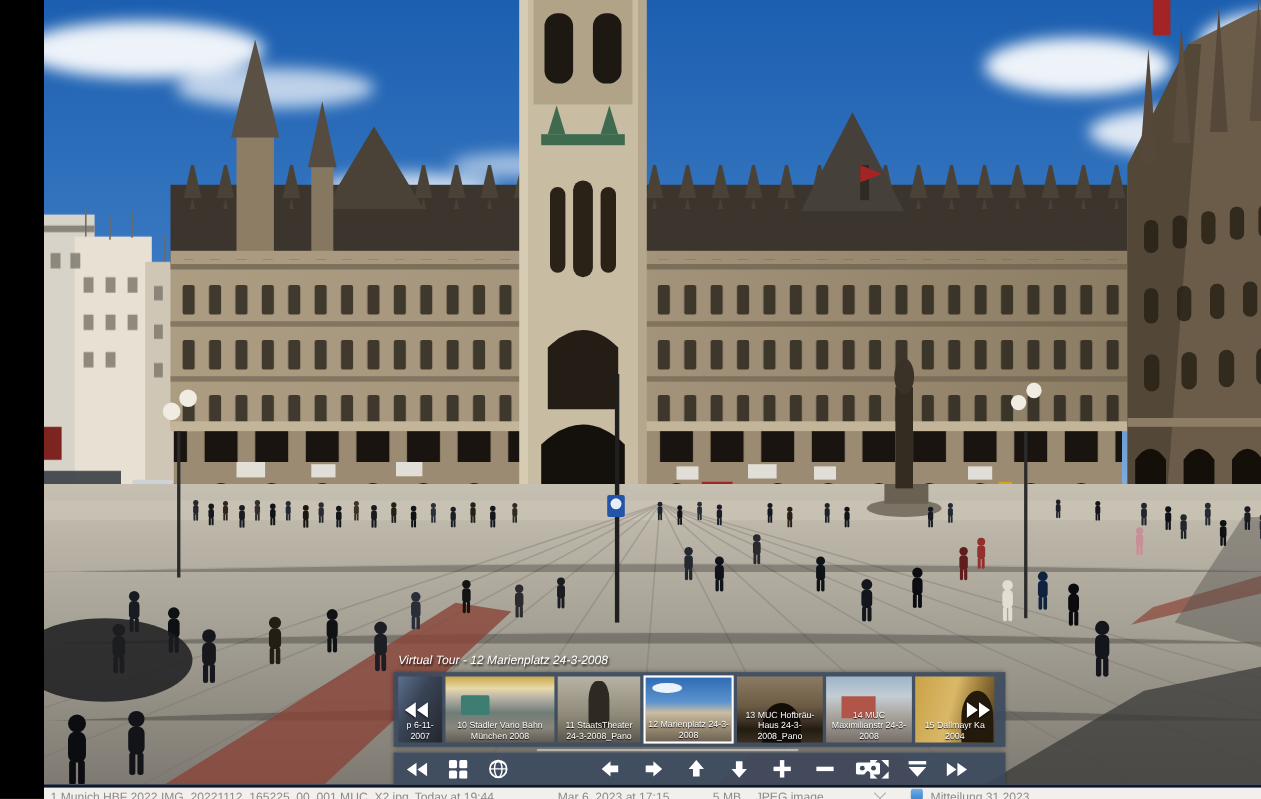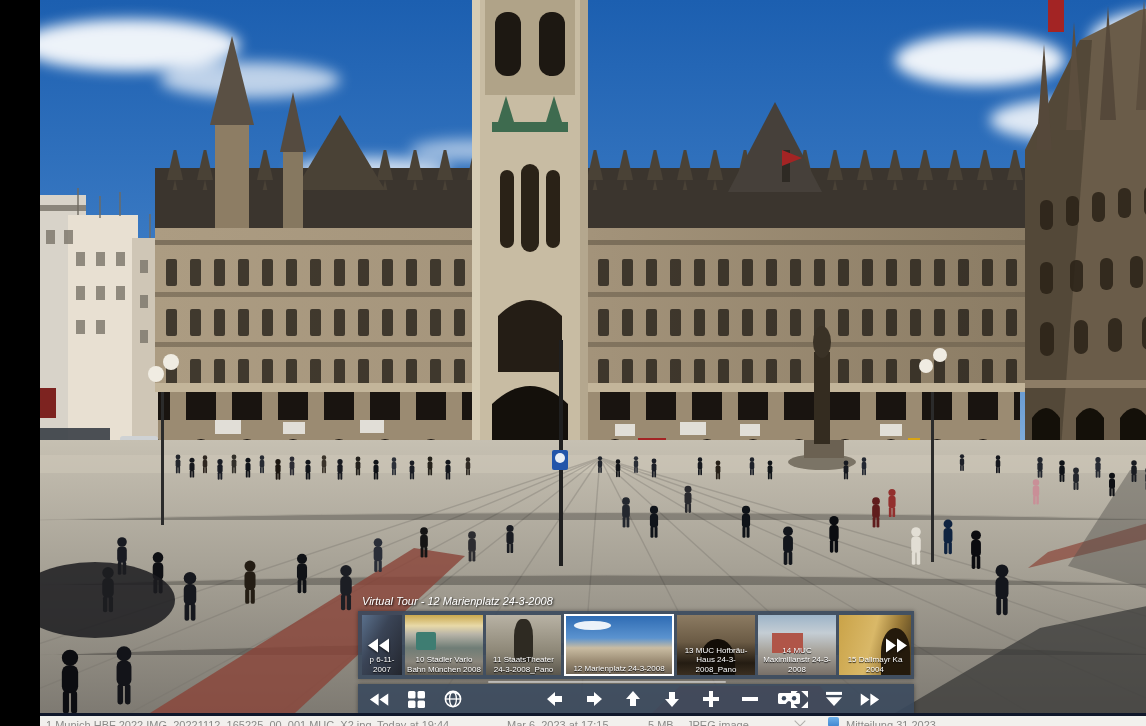--- a/index.html
+++ b/index.html
@@ -11,23 +11,23 @@
 
   
   .viewer-panel{position:absolute;left:318px;top:593px;width:556px;}
   .vt-title{font-size:11px;font-style:italic;color:#fff;
     text-shadow:1px 1px 2px rgba(0,0,0,.9);padding:1px 4px 2px;height:15px;line-height:15px;}
   .filmstrip{background:rgba(58,73,93,.90);padding:4px;display:flex;gap:3px;
     align-items:center;height:60px;box-shadow:0 0 4px rgba(0,0,0,.4);}
   .thumb{position:relative;height:60px;flex:0 0 auto;overflow:hidden;}
   .thumb .lbl{position:absolute;left:0;right:0;bottom:1px;color:#fff;font-size:8px;
     line-height:9.5px;text-align:center;text-shadow:0 1px 1px #000;padding:0 1px;}
-  .thumb.sel{border:2px solid #fff;height:58px;padding-left:28px;}
+  .thumb.sel{border:2px solid #fff;height:58px;}
   .t1{width:40px;background:linear-gradient(120deg,#5a708c 0%,#3a4456 40%,#23262e 100%);}
-  .t2{width:78px;background:linear-gradient(180deg,#caa94e 0%,#e8d9a8 18%,#b8b4a8 32%,#6f7d76 55%,#8a867c 78%,#5f5b52 100%);}
+  .t2{width:99px;background:linear-gradient(180deg,#caa94e 0%,#e8d9a8 18%,#b8b4a8 32%,#6f7d76 55%,#8a867c 78%,#5f5b52 100%);}
   .t3{width:75px;background:linear-gradient(180deg,#b8b2a4 0%,#8e8878 60%,#5a564c 100%);}
   .t4{width:78px;background:linear-gradient(180deg,#2f6cb4 0%,#5b93cf 38%,#c9bca2 55%,#9b8c74 78%,#6e6354 100%);}
   .t5{width:78px;background:linear-gradient(180deg,#8c7b62 0%,#6b5b45 45%,#241c12 80%,#3a2e20 100%);}
   .t6{width:78px;background:linear-gradient(180deg,#9db4c8 0%,#c4cdd4 30%,#a8a49c 60%,#787068 100%);}
   .t7{width:72px;background:linear-gradient(105deg,#caa348 0%,#d9b868 45%,#9a7a38 70%,#4a3a1e 100%);}
   .acc{position:absolute;}
   .acc-sign{left:14%;top:28%;width:26%;height:30%;background:#3e7d72;border-radius:2px;}
   .acc-statue{left:37%;top:6%;width:26%;height:72%;background:#2e2a22;border-radius:40% 40% 18% 18%;}
   .acc-cloud{left:8%;top:8%;width:34%;height:16%;background:rgba(255,255,255,.9);border-radius:50%;}
   .acc-arch{left:30%;top:40%;width:44%;height:70%;background:#120d07;border-radius:50% 50% 0 0;}

